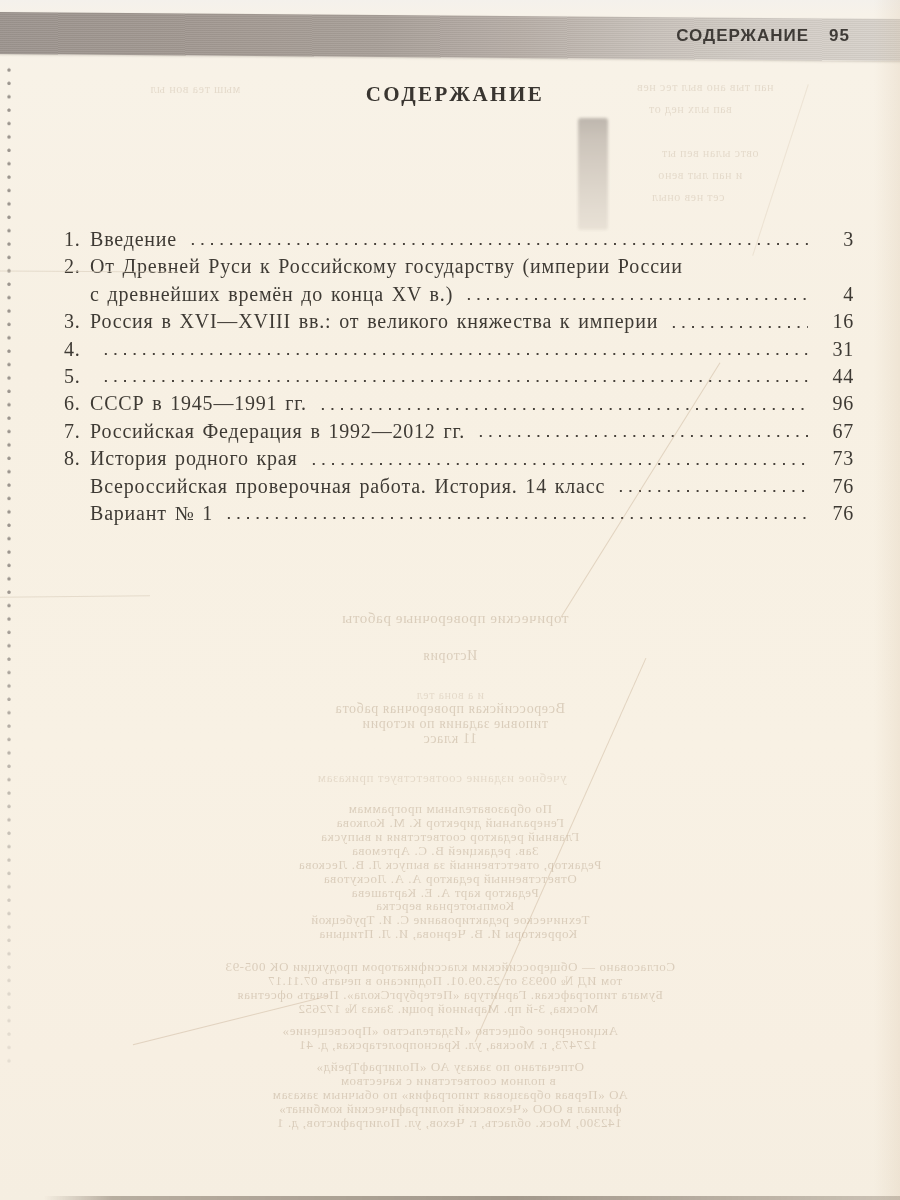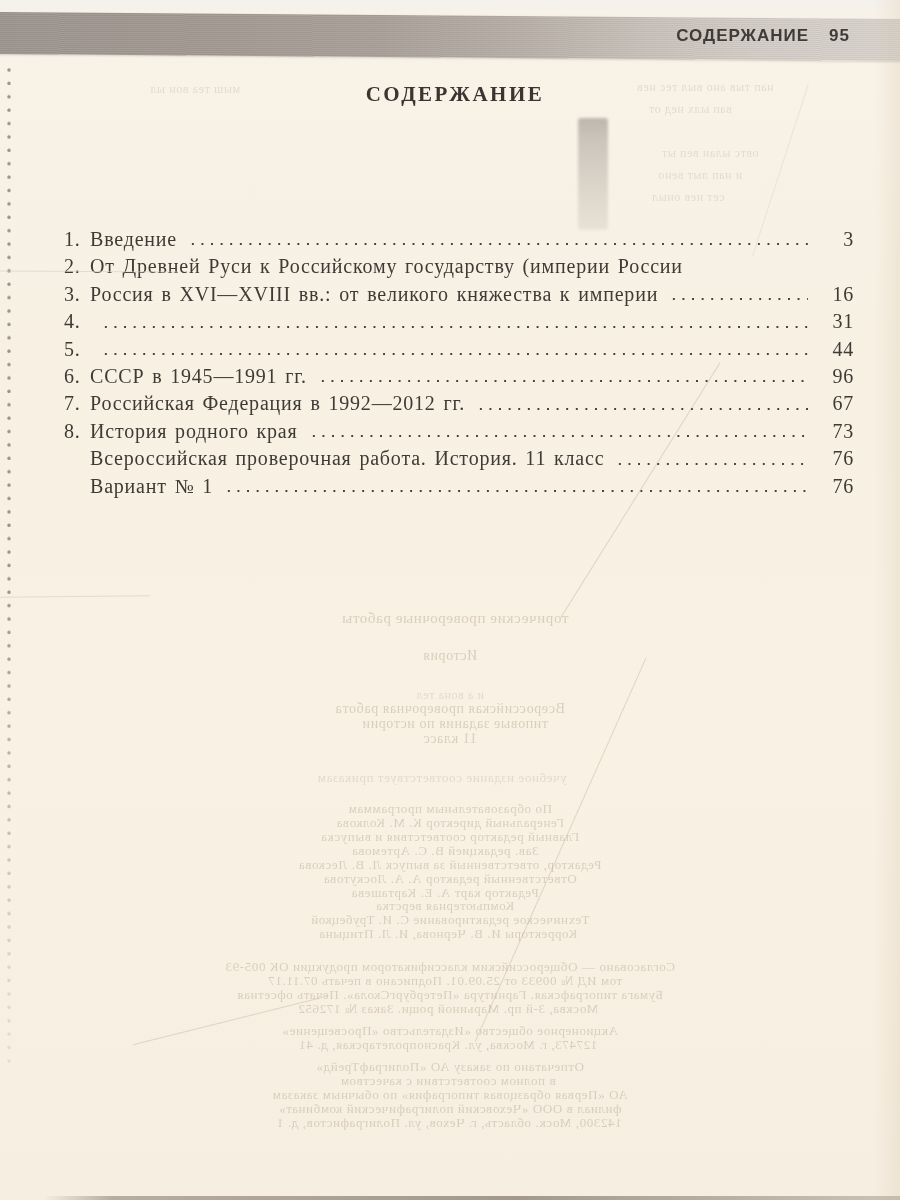--- a/index.html
+++ b/index.html
@@ -96,20 +96,26 @@
         <span class="toc-leader"></span>
         <span class="toc-page">3</span>
       </div>
       <div class="toc-row nolead">
         <span class="toc-num">2.</span>
         <span class="toc-label">От Древней Руси к Российскому государству (империи России</span>
         <span class="toc-leader"></span>
         <span class="toc-page"></span>
       </div>
       <div class="toc-row">
+        <span class="toc-num"></span>
+        <span class="toc-label">с древнейших времён до конца XV в.)</span>
+        <span class="toc-leader"></span>
+        <span class="toc-page">4</span>
+      </div>
+      <div class="toc-row">
         <span class="toc-num">3.</span>
         <span class="toc-label">Россия в XVI—XVIII вв.: от великого княжества к империи</span>
         <span class="toc-leader"></span>
         <span class="toc-page">16</span>
       </div>
       <div class="toc-row">
         <span class="toc-num">4.</span>
         <span class="toc-leader"></span>
         <span class="toc-page">31</span>
       </div>
@@ -131,21 +137,21 @@
         <span class="toc-page">67</span>
       </div>
       <div class="toc-row">
         <span class="toc-num">8.</span>
         <span class="toc-label">История родного края</span>
         <span class="toc-leader"></span>
         <span class="toc-page">73</span>
       </div>
       <div class="toc-row">
         <span class="toc-num"></span>
-        <span class="toc-label">Всероссийская проверочная работа. История. 11 класс</span>
+        <span class="toc-label">Всероссийская проверочная работа. История. 14 класс</span>
         <span class="toc-leader"></span>
         <span class="toc-page">76</span>
       </div>
       <div class="toc-row">
         <span class="toc-num"></span>
         <span class="toc-label">Вариант № 1</span>
         <span class="toc-leader"></span>
         <span class="toc-page">76</span>
       </div>
     </div>

